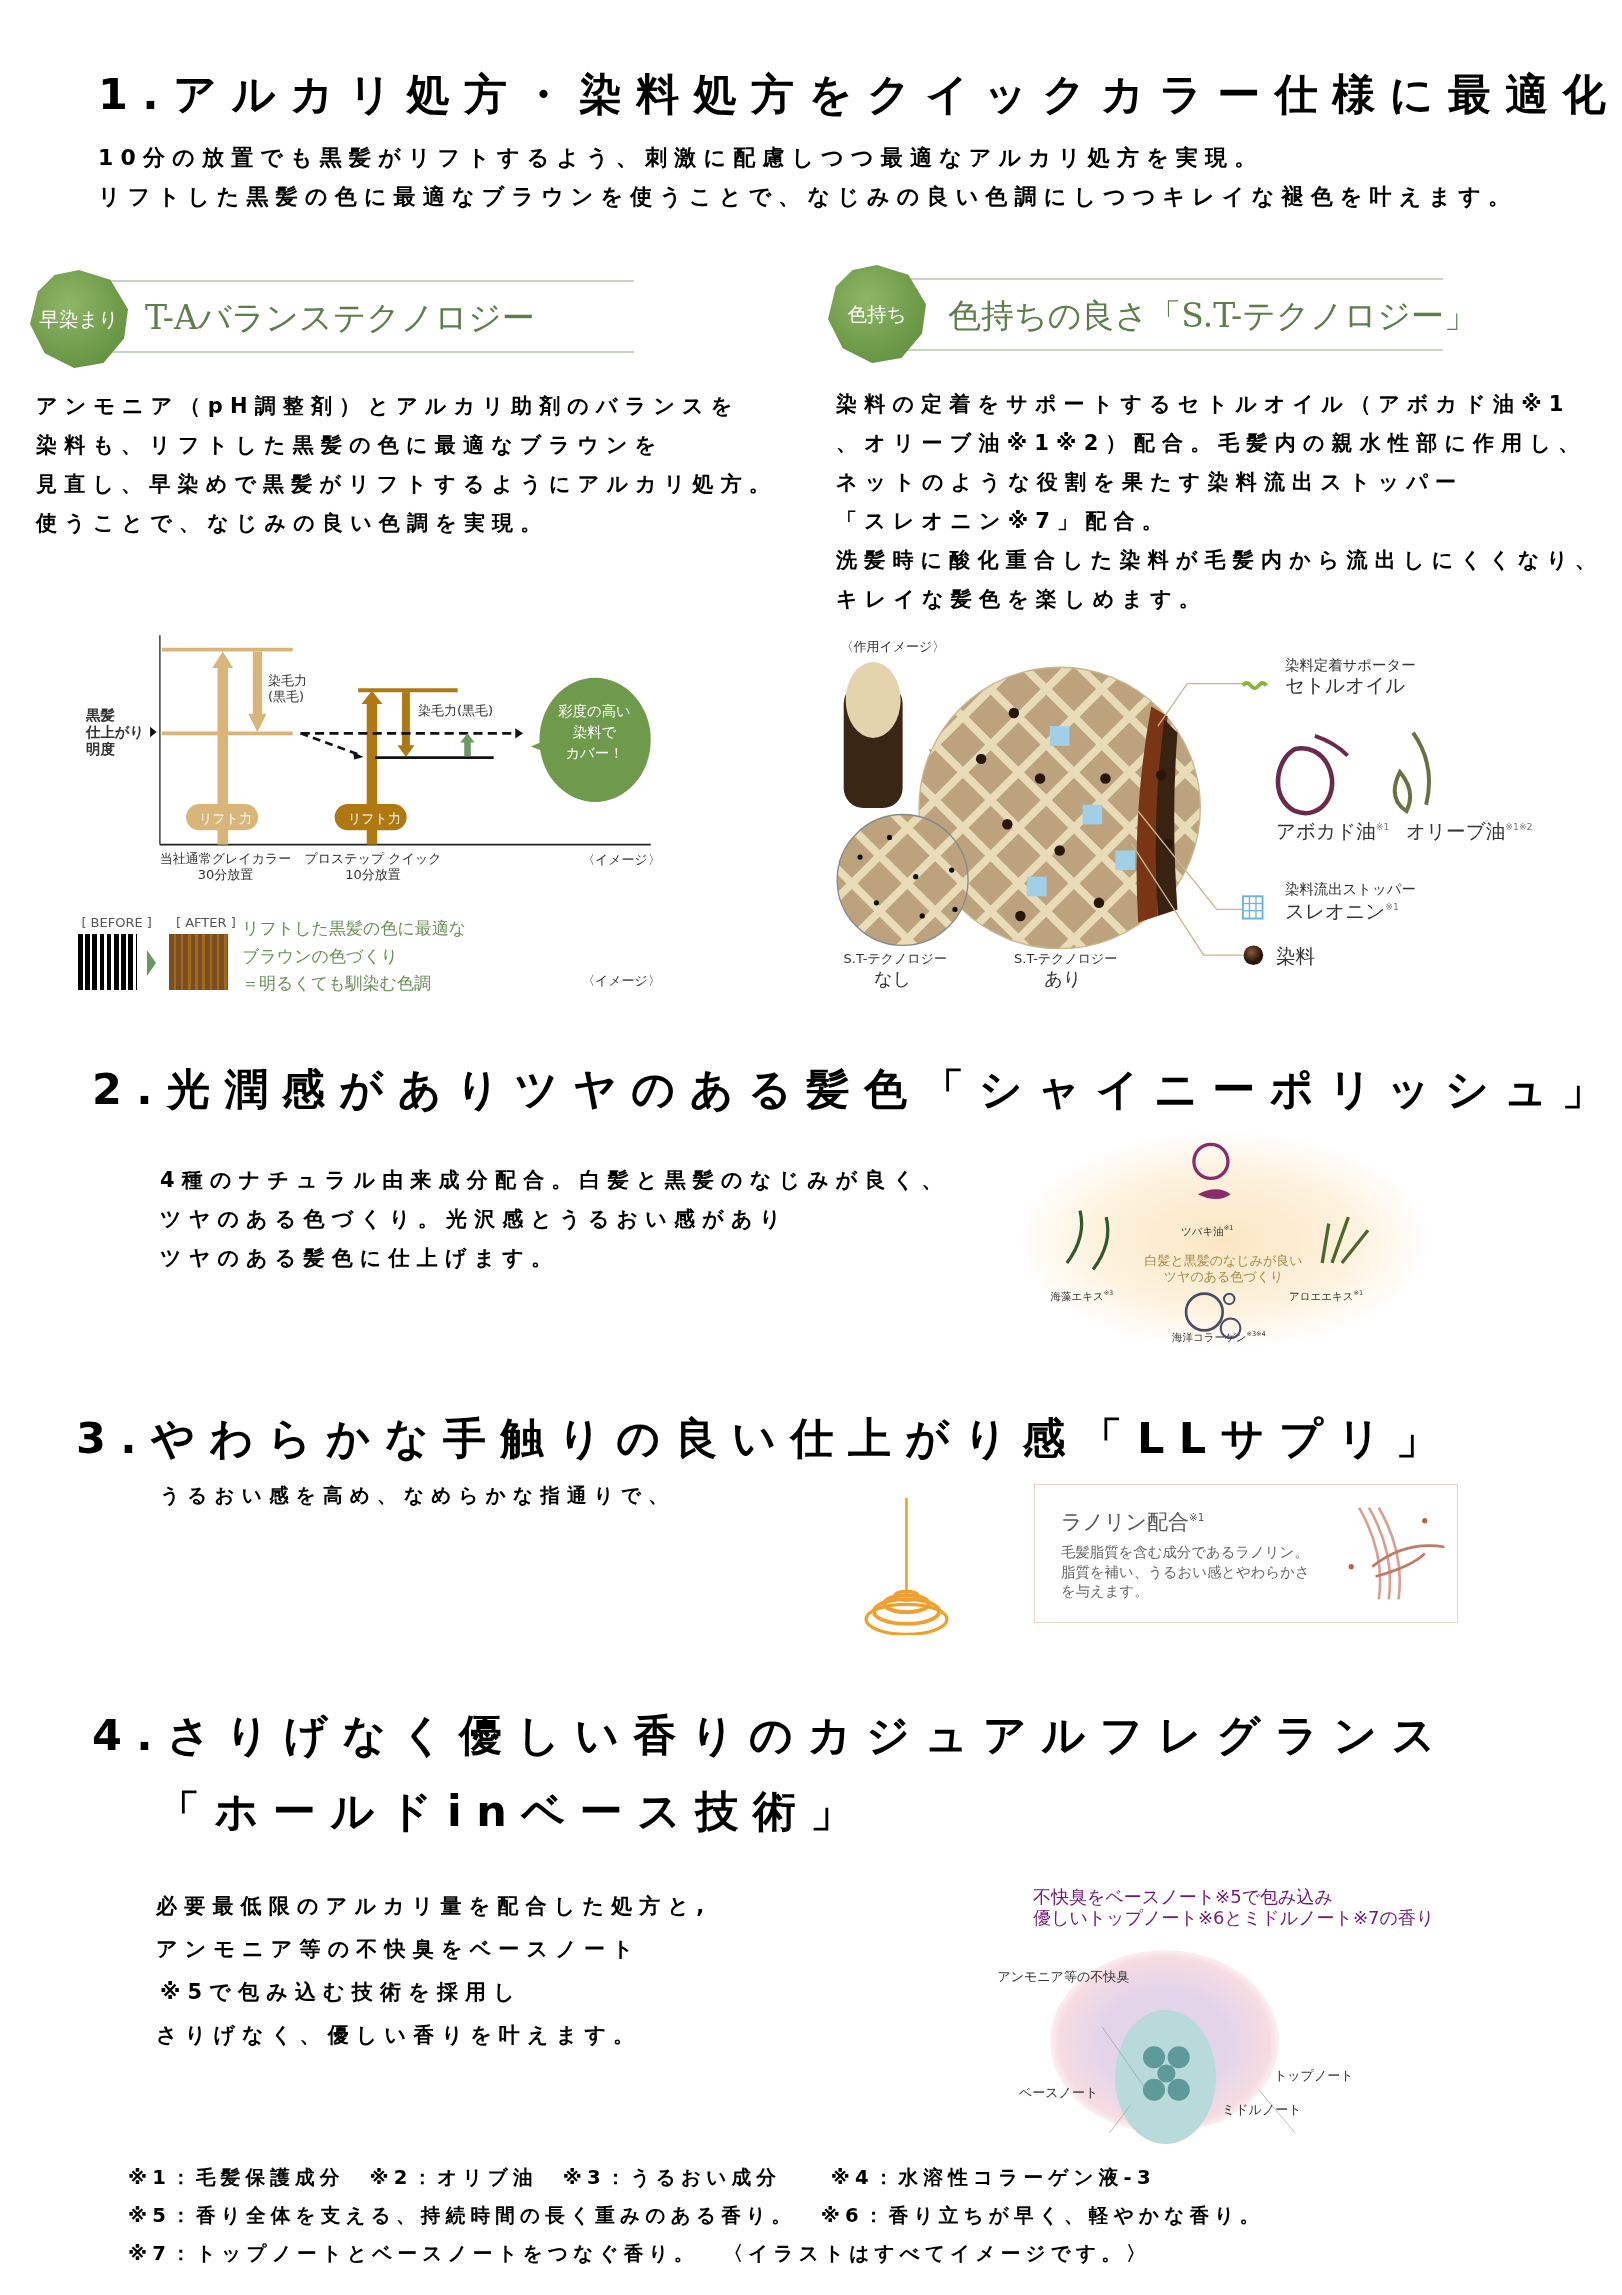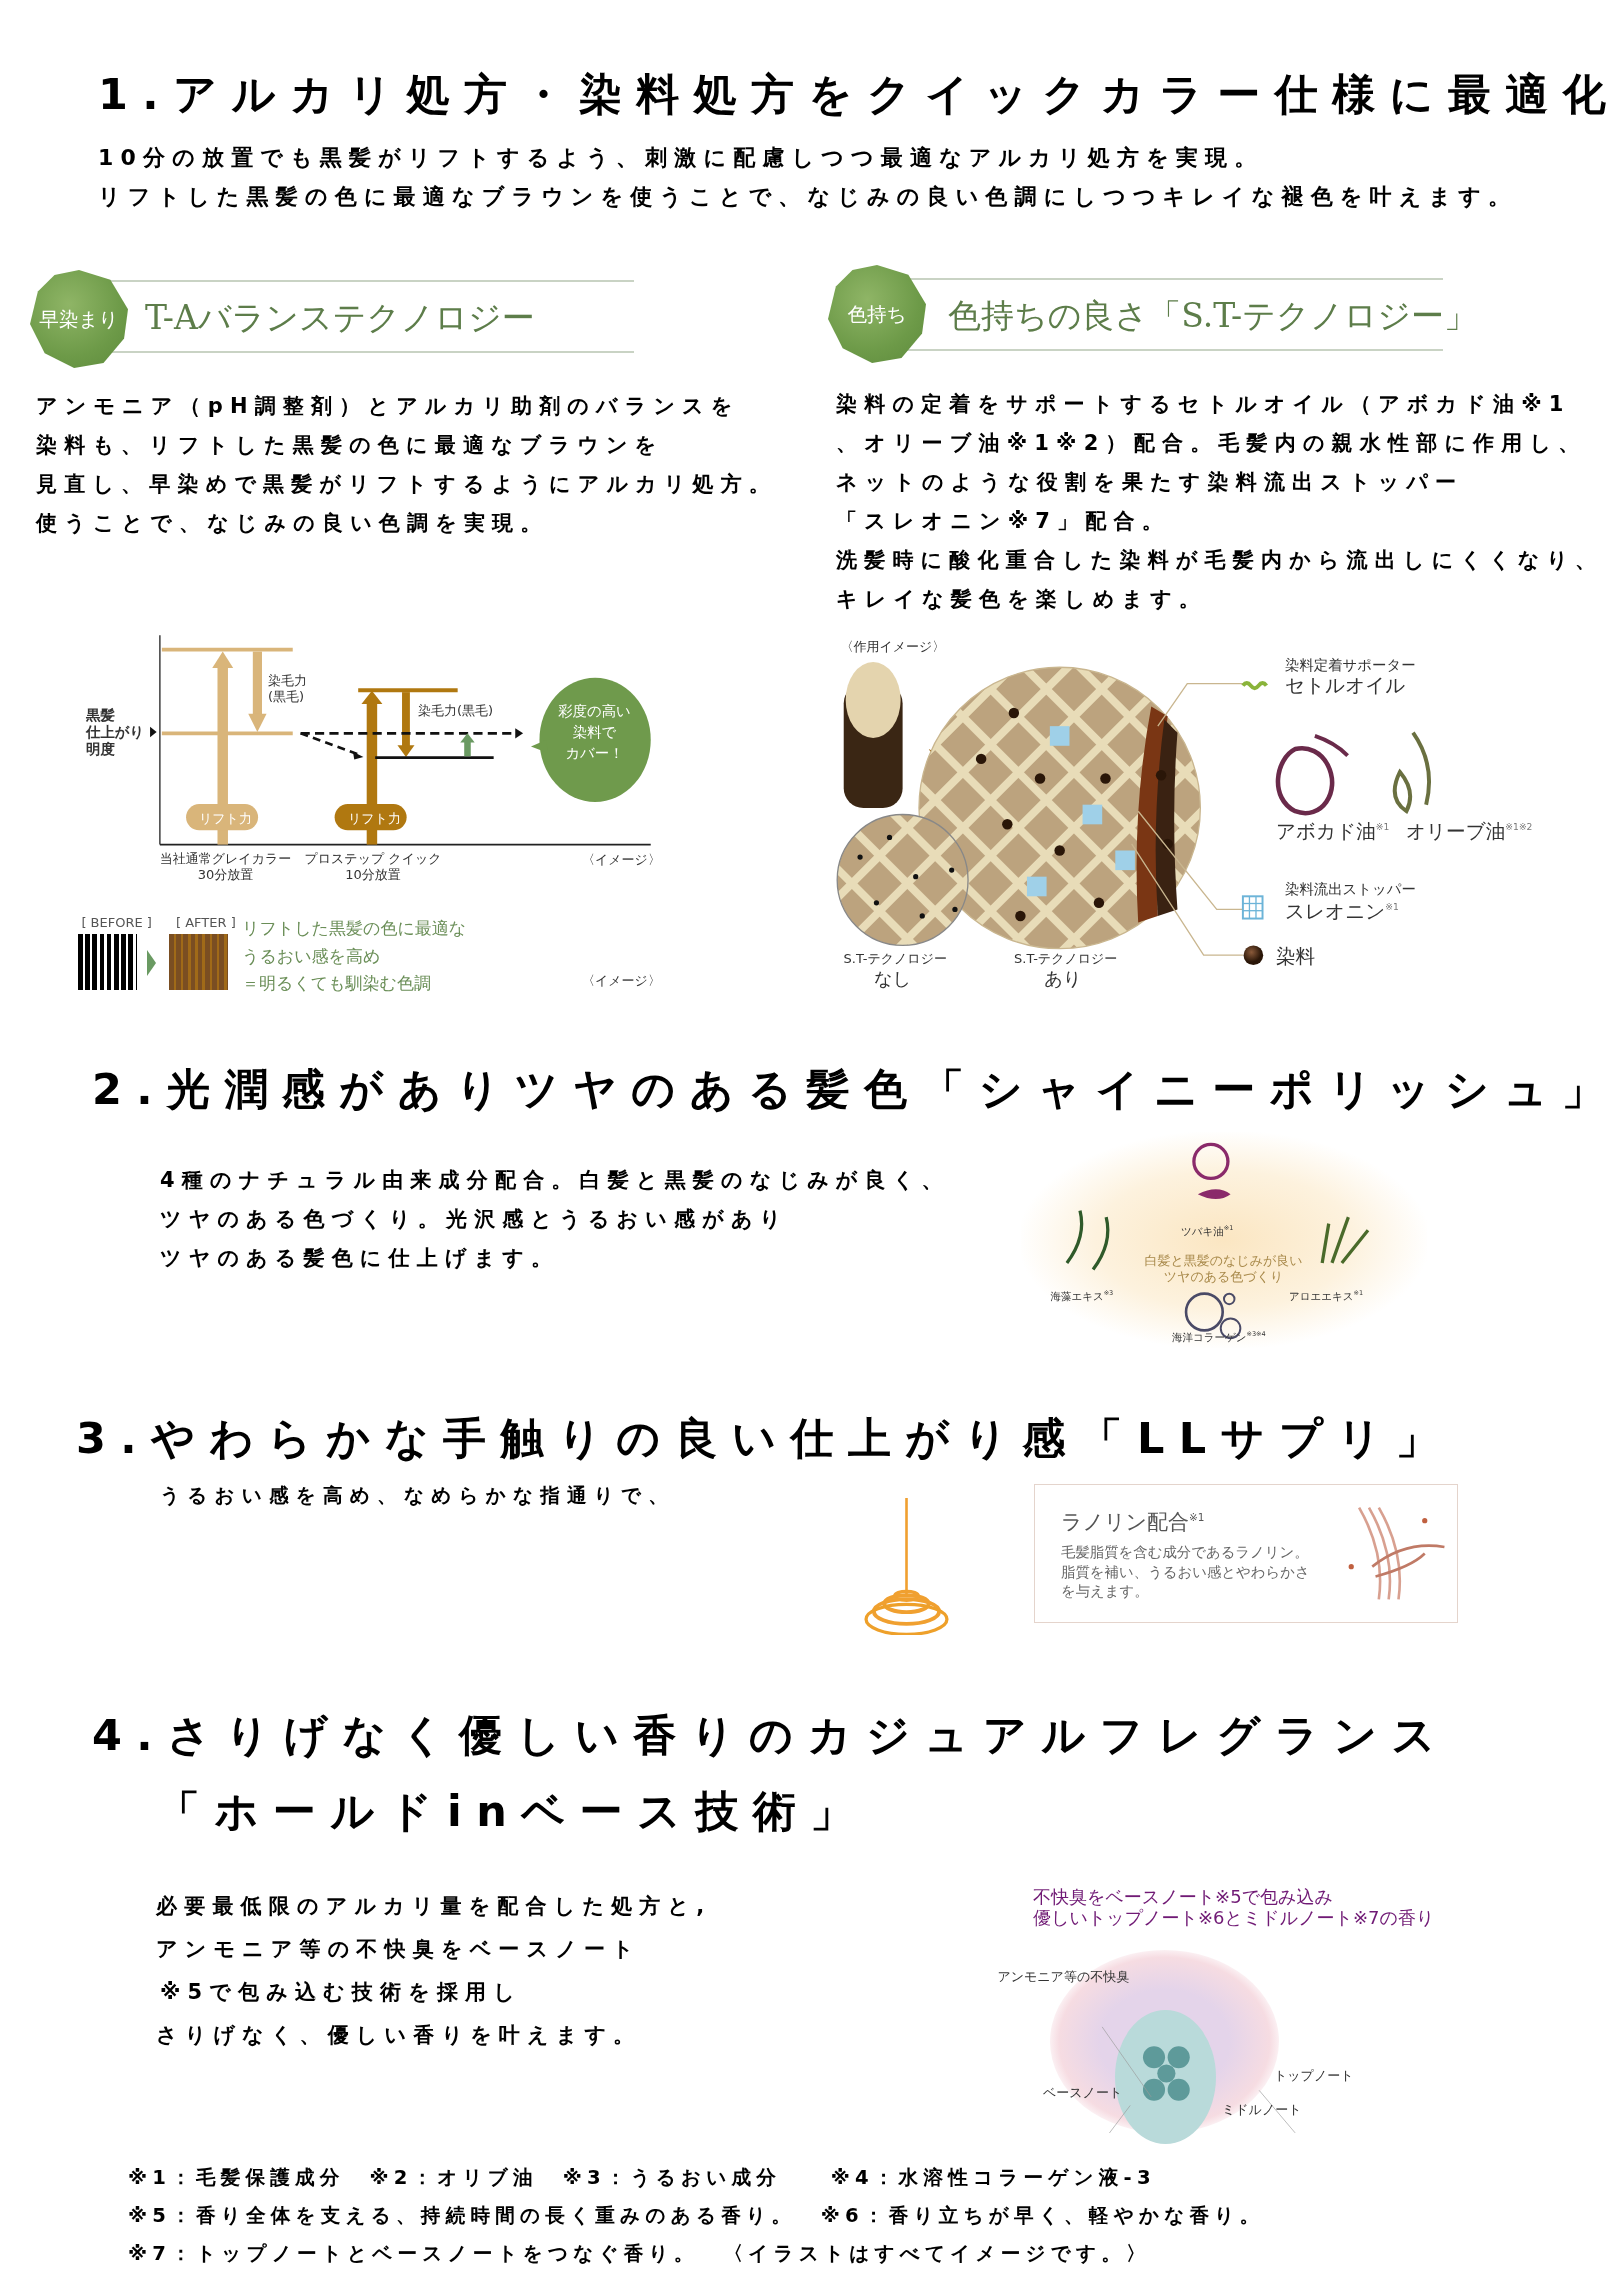--- a/index.html
+++ b/index.html
@@ -96,21 +96,21 @@
 </div>
 
 <div class="abs" style="left:65px;top:890px;width:589px;height:118px;">
   <div class="abs small" style="left:16.4px;top:25px;color:#555;">[ BEFORE ]</div>
   <div class="abs small" style="left:111px;top:25px;color:#555;">[ AFTER ]</div>
   <div class="abs" style="left:13px;top:44px;width:59px;height:56px;background:repeating-linear-gradient(90deg,#000 0 4.6px,#fff 4.6px 7.2px);"></div>
   <div class="abs" style="left:82px;top:60px;width:0;height:0;border-top:13px solid transparent;border-bottom:13px solid transparent;border-left:9.2px solid #6a9a62;"></div>
   <div class="abs" style="left:104px;top:44px;width:59px;height:56px;background:repeating-linear-gradient(90deg,#7a4e22 0 4.6px,#a06a18 4.6px 7.2px);"></div>
   <div class="abs gtext" style="left:177px;top:25px;">
     <div>リフトした黒髪の色に最適な</div>
-    <div>うるおい感を高め</div>
+    <div>ブラウンの色づくり</div>
     <div>＝明るくても馴染む色調</div>
   </div>
   <div class="abs small" style="left:517px;top:82px;">〈イメージ〉</div>
 </div>
 
 <div class="head-lines" style="left:864px;top:278px;width:579px;height:69px;"></div>
 <div class="badge" style="left:828px;top:265px;">
     <span>色持ち</span>
   </div>
 <div class="sub-title" style="left:948px;top:294px;">色持ちの良さ「S.T-テクノロジー」</div>
@@ -280,21 +280,21 @@
       <circle cx="58" cy="75" r="17" fill="#5e9a9a"></circle>
     <circle cx="39" cy="50" r="14" fill="#5e9a9a"></circle>
   </svg>
   <svg class="abs" style="left:0;top:0;" width="458" height="275" viewBox="0 0 700 420">
     <line x1="205" y1="258" x2="280" y2="365" stroke="#999" stroke-width="1"></line>
     <line x1="180" y1="468" x2="248" y2="378" stroke="#999" stroke-width="1"></line>
     <line x1="378" y1="422" x2="438" y2="500" stroke="#999" stroke-width="1"></line>
     <line x1="445" y1="355" x2="500" y2="420" stroke="#999" stroke-width="1"></line>
   </svg>
   <div class="abs small" style="left:29.4px;top:110px;">アンモニア等の不快臭</div>
-  <div class="abs small" style="left:51px;top:226px;margin-left:24px;">ベースノート</div>
+  <div class="abs small" style="left:51px;top:226px;">ベースノート</div>
   <div class="abs small" style="left:254px;top:243px;">ミドルノート</div>
   <div class="abs small" style="left:306px;top:209px;">トップノート</div>
 </div>
 
 <div class="abs note" style="left:128px;top:2159px;">
   <div>※1：毛髪保護成分　※2：オリブ油　※3：うるおい成分　　※4：水溶性コラーゲン液-3</div>
   <div>※5：香り全体を支える、持続時間の長く重みのある香り。　※6：香り立ちが早く、軽やかな香り。</div>
   <div>※7：トップノートとベースノートをつなぐ香り。　〈イラストはすべてイメージです。〉</div>
 </div>
 

